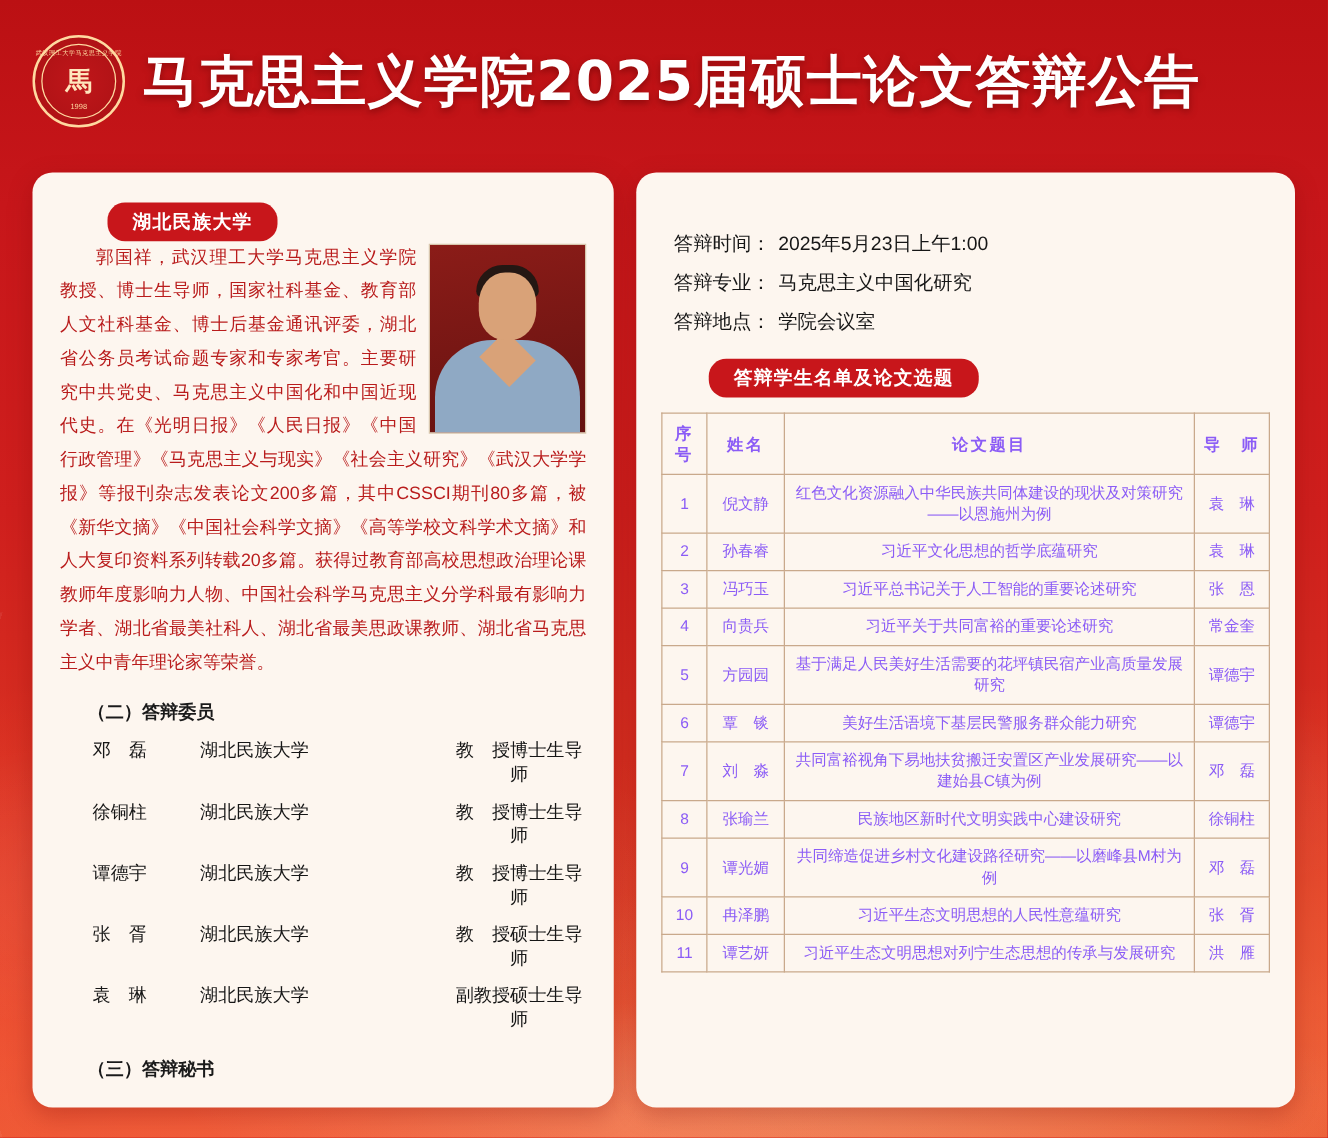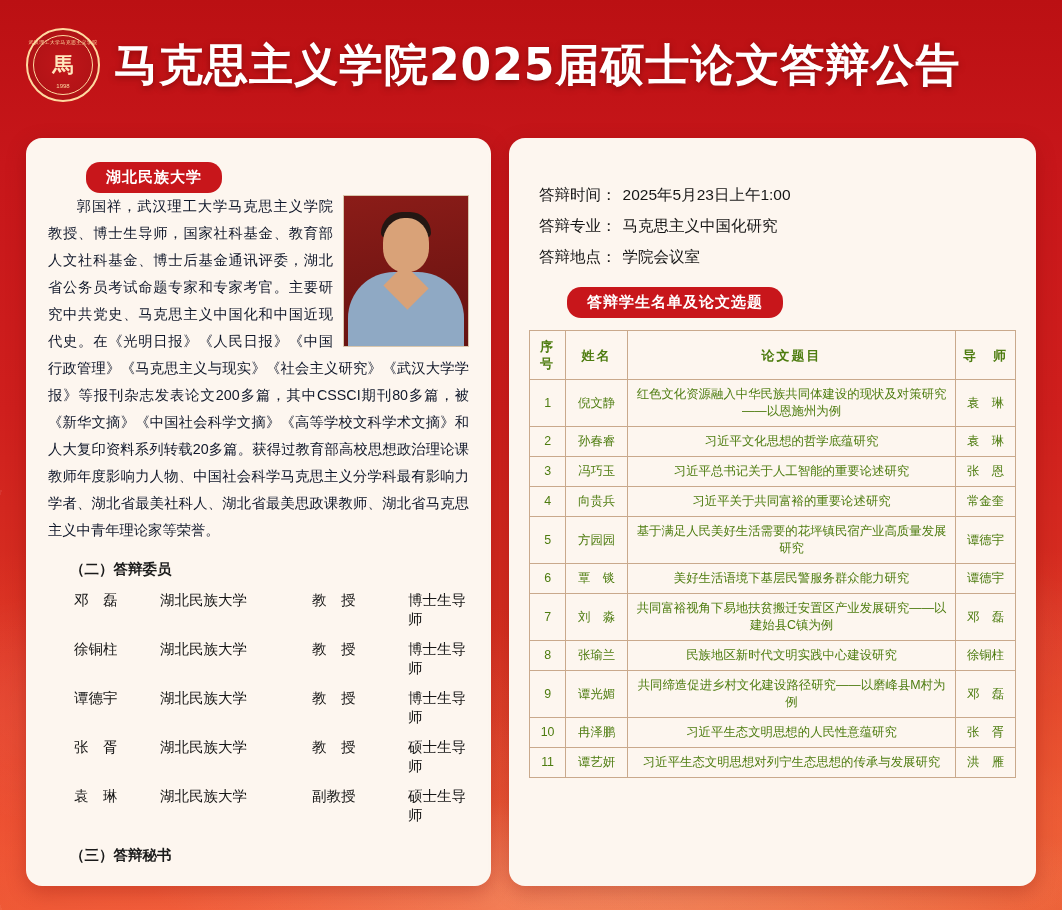--- a/index.html
+++ b/index.html
@@ -128,21 +128,21 @@
     color: #1a1a1a;
     margin: 16px 0 6px 0;
   }
   .sec-title .indent { display: inline-block; width: 22px; }
   .chair-line span { margin-right: 16px; }
 
   .bio {
     position: relative;
     font-size: 14.3px;
     line-height: 27px;
-    color: #0f172a;
+    color: #b91c1c;
     text-align: justify;
     text-justify: inter-ideograph;
   }
   .portrait {
     float: right;
     width: 126px; height: 152px;
     margin: 2px 0 4px 10px;
     border: 1px solid #d8c6ad;
     background: linear-gradient(170deg, #8b1c18 0%, #651210 100%);
     position: relative;
@@ -178,38 +178,38 @@
 
   .members { margin-top: 4px; }
   .member-row {
     display: flex;
     font-size: 14.5px;
     color: #161616;
     padding: 5.5px 0;
   }
   .member-row .c-name { width: 112px; padding-left: 26px; }
   .member-row .c-org  { width: 152px; }
-  .member-row .c-title{ width: 96px; }
+  .member-row .c-title{ width: 96px; text-align: right; }
   .member-row .c-sup  { flex: 1; }
 
   
   .info-list { margin: 18px 0 14px 0; padding-left: 10px; }
   .info-row {
     font-size: 15.5px;
     color: #161616;
     padding: 5px 0;
   }
   .info-row .lbl { margin-right: 6px; }
 
   table.students {
     width: 100%;
     border-collapse: collapse;
     margin-top: 12px;
     font-size: 12.4px;
-    color: #4d7c0f;
+    color: #8b5cf6;
   }
   table.students th, table.students td {
     border: 1px solid #c9a98c;
     padding: 6px 4px;
     text-align: center;
     line-height: 17px;
   }
   table.students th {
     font-weight: bold;
     font-size: 13px;

